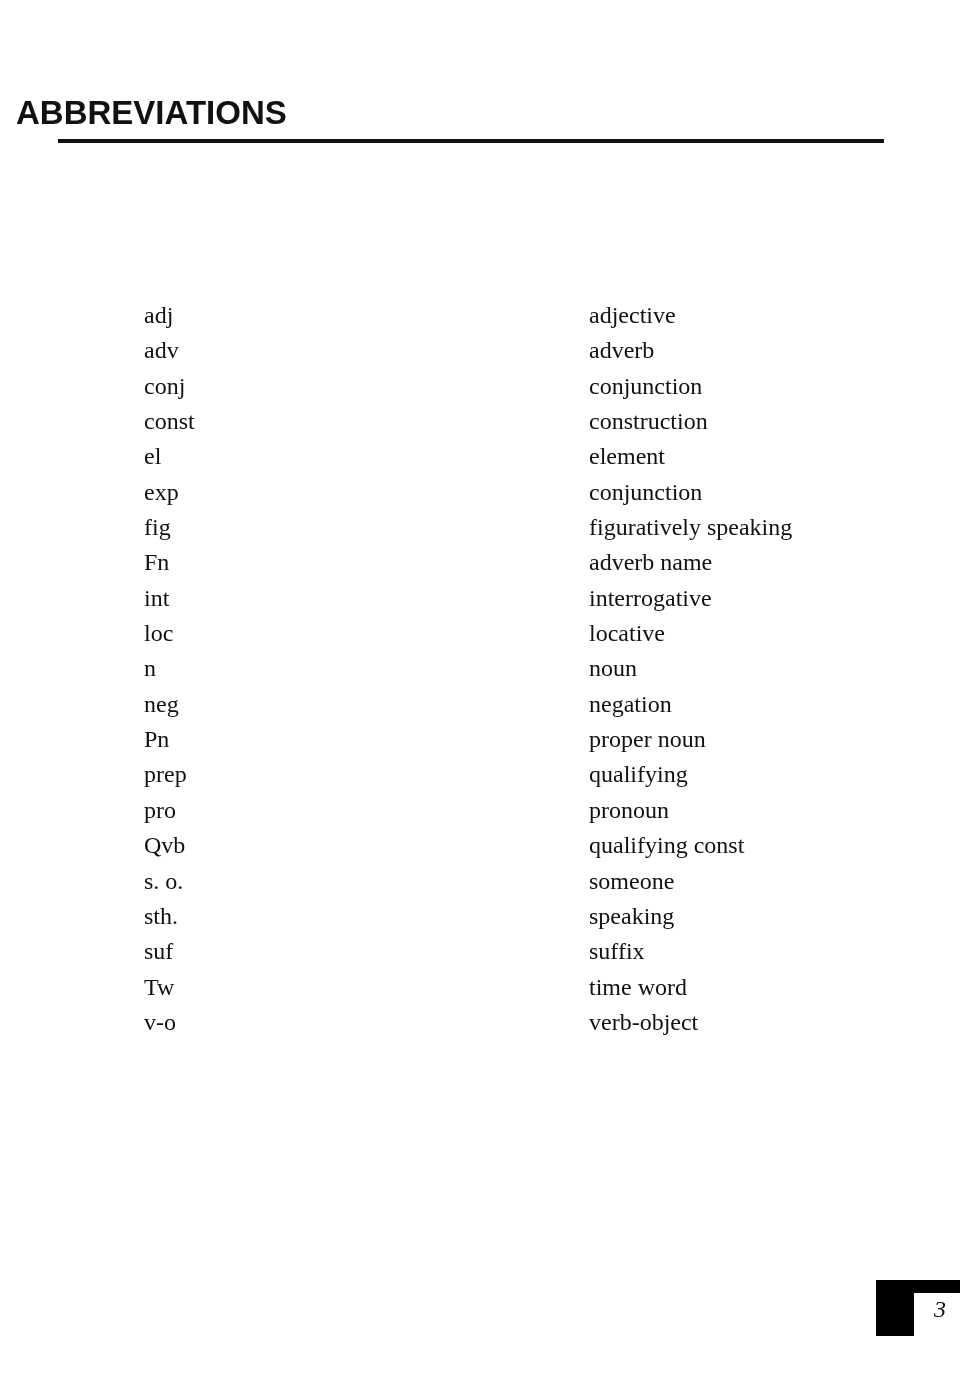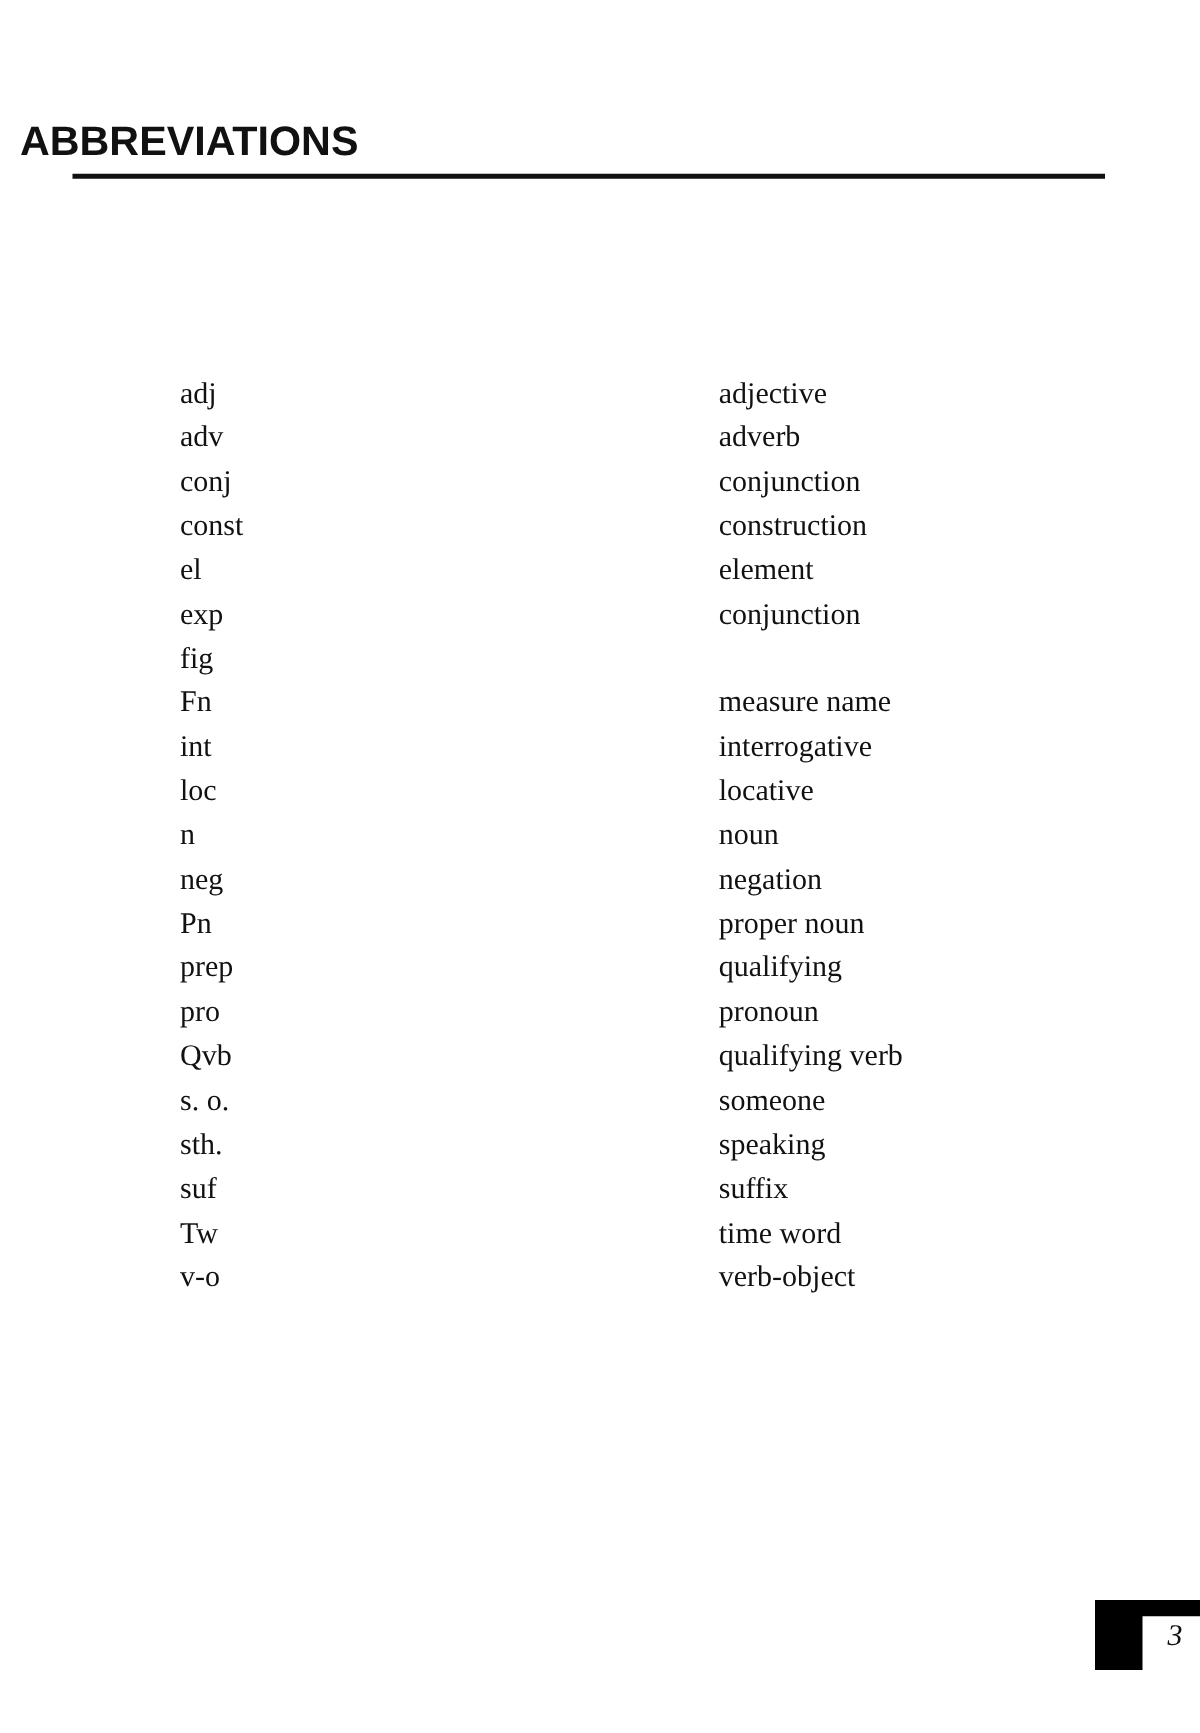--- a/index.html
+++ b/index.html
@@ -51,21 +51,21 @@
       line-height: 35px;
       color: #111111;
     }
     .abbr-term {
       position: absolute;
       left: 144px;
       top: 0;
     }
     .abbr-def {
       position: absolute;
-      left: 575px;
+      left: 589px;
       top: 0;
     }
     .page-tab {
       position: absolute;
       left: 876px;
       top: 1280px;
       width: 84px;
       height: 56px;
     }
     .page-tab-top {
@@ -120,24 +120,25 @@
   <li class="abbr-row">
       <span class="abbr-term">el</span>
       <span class="abbr-def">element</span>
     </li>
   <li class="abbr-row">
       <span class="abbr-term">exp</span>
       <span class="abbr-def">conjunction</span>
     </li>
   <li class="abbr-row">
       <span class="abbr-term">fig</span>
+      <span class="abbr-def">figuratively speaking</span>
     </li>
   <li class="abbr-row">
       <span class="abbr-term">Fn</span>
-      <span class="abbr-def">measure name</span>
+      <span class="abbr-def">adverb name</span>
     </li>
   <li class="abbr-row">
       <span class="abbr-term">int</span>
       <span class="abbr-def">interrogative</span>
     </li>
   <li class="abbr-row">
       <span class="abbr-term">loc</span>
       <span class="abbr-def">locative</span>
     </li>
   <li class="abbr-row">
@@ -155,21 +156,21 @@
   <li class="abbr-row">
       <span class="abbr-term">prep</span>
       <span class="abbr-def">qualifying</span>
     </li>
   <li class="abbr-row">
       <span class="abbr-term">pro</span>
       <span class="abbr-def">pronoun</span>
     </li>
   <li class="abbr-row">
       <span class="abbr-term">Qvb</span>
-      <span class="abbr-def">qualifying verb</span>
+      <span class="abbr-def">qualifying const</span>
     </li>
   <li class="abbr-row">
       <span class="abbr-term">s. o.</span>
       <span class="abbr-def">someone</span>
     </li>
   <li class="abbr-row">
       <span class="abbr-term">sth.</span>
       <span class="abbr-def">speaking</span>
     </li>
   <li class="abbr-row">

